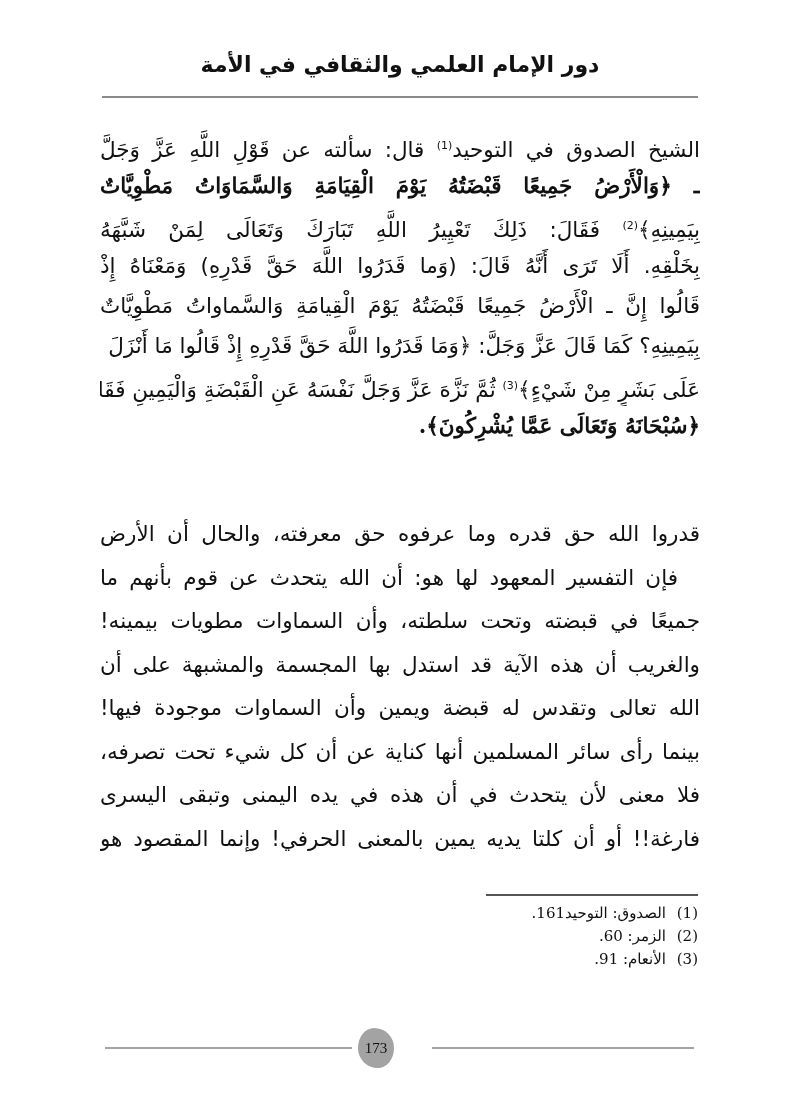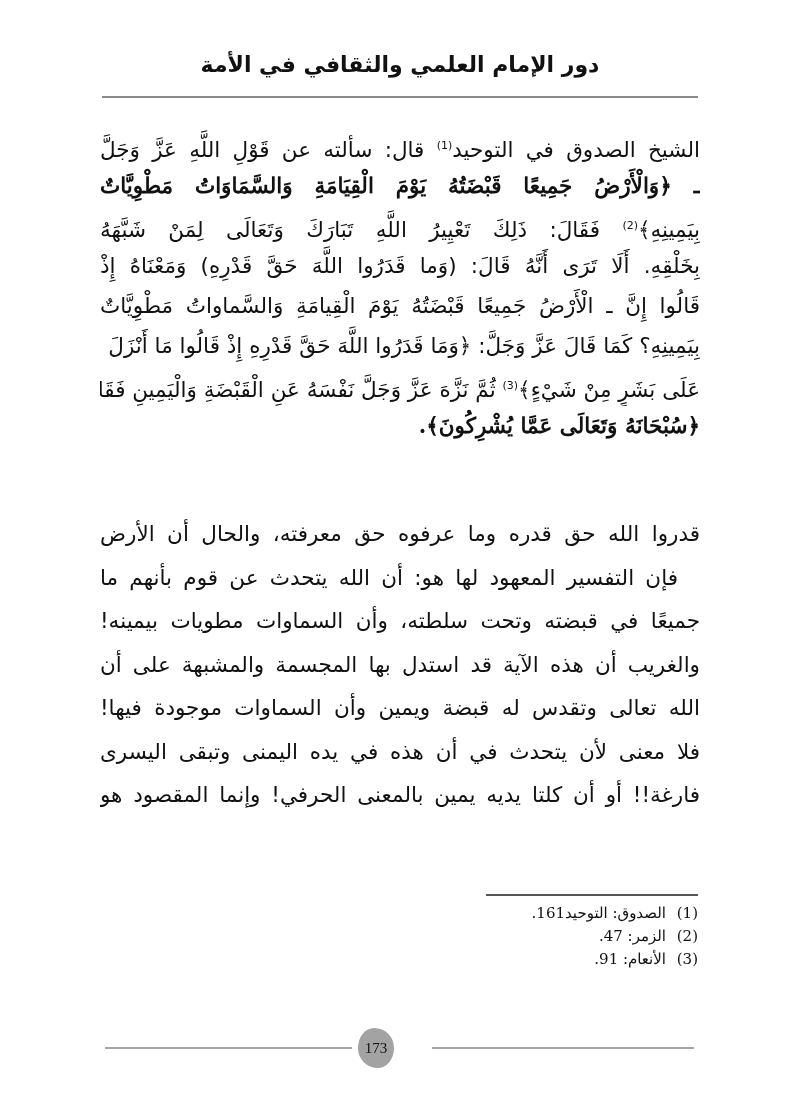--- a/index.html
+++ b/index.html
@@ -46,26 +46,27 @@
   <div class="line"><span>عَلَى بَشَرٍ مِنْ شَيْءٍ﴾</span><span class="fn-mark">(3)</span><span> ثُمَّ نَزَّهَ عَزَّ وَجَلَّ نَفْسَهُ عَنِ الْقَبْضَةِ وَالْيَمِينِ فَقَالَ:</span></div>
   <div class="line quran last">﴿سُبْحَانَهُ وَتَعَالَى عَمَّا يُشْرِكُونَ﴾.</div>
 </div>
 
 <div class="para2">
   <div class="line">قدروا الله حق قدره وما عرفوه حق معرفته، والحال أن الأرض</div>
   <div class="line" style="padding-right:22px">فإن التفسير المعهود لها هو: أن الله يتحدث عن قوم بأنهم ما</div>
   <div class="line">جميعًا في قبضته وتحت سلطته، وأن السماوات مطويات بيمينه!</div>
   <div class="line">والغريب أن هذه الآية قد استدل بها المجسمة والمشبهة على أن</div>
   <div class="line">الله تعالى وتقدس له قبضة ويمين وأن السماوات موجودة فيها!</div>
+  <div class="line">بينما رأى سائر المسلمين أنها كناية عن أن كل شيء تحت تصرفه،</div>
   <div class="line">فلا معنى لأن يتحدث في أن هذه في يده اليمنى وتبقى اليسرى</div>
   <div class="line">فارغة!! أو أن كلتا يديه يمين بالمعنى الحرفي! وإنما المقصود هو</div>
 </div>
 
 <div class="footnote-rule"></div>
 <div class="footnotes">
   <div class="fn"><span class="num">(1)</span><span>الصدوق: التوحيد161.</span></div>
-  <div class="fn"><span class="num">(2)</span><span>الزمر: 47.</span></div>
+  <div class="fn"><span class="num">(2)</span><span>الزمر: 60.</span></div>
   <div class="fn"><span class="num">(3)</span><span>الأنعام: 91.</span></div>
 </div>
 
 <div class="page-rule left"></div>
 <div class="page-badge">173</div>
 <div class="page-rule right"></div>
 
 </body></html>

